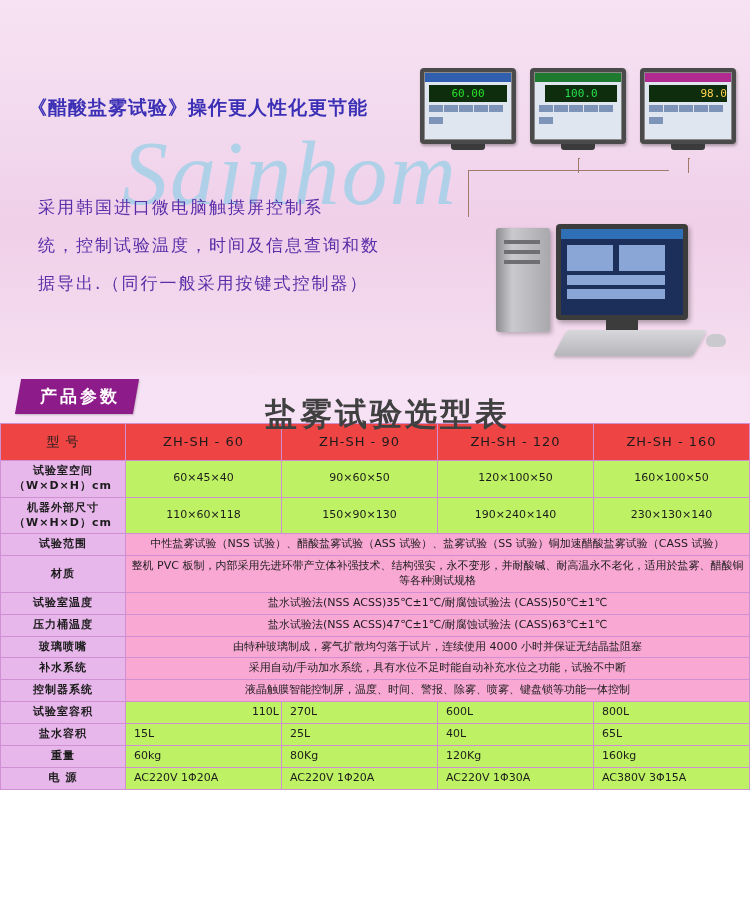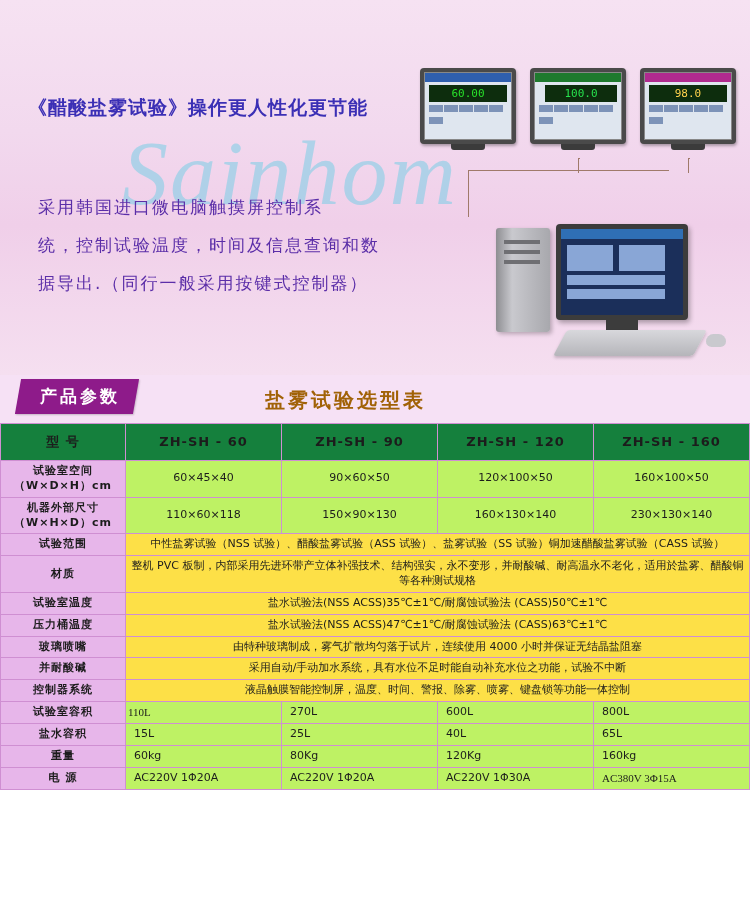--- a/index.html
+++ b/index.html
@@ -115,21 +115,21 @@
     width: 14px;
     height: 7px;
     background: #7d93b8;
   }
   .mon1 { left: 0px; }
   .mon2 { left: 110px; }
   .mon3 { left: 220px; }
   .mon2 .bar-top { background: #1e7a2e; }
   .mon2 .val { color: #27e04d; margin-left: 10px; }
   .mon3 .bar-top { background: #b02a8f; }
-  .mon3 .val { color: #ffd34d; }
+  .mon3 .val { color: #ffd34d; text-align: right; }
 
   .mon-base {
     position: absolute;
     top: 76px;
     width: 34px;
     height: 6px;
     background: #3b3b3b;
     border-radius: 0 0 3px 3px;
   }
 
@@ -236,25 +236,25 @@
     font-weight: bold;
     padding: 6px 16px 6px 22px;
     letter-spacing: 3px;
     transform: skewX(-10deg);
     box-shadow: 1px 1px 2px rgba(0,0,0,0.2);
   }
   .param-badge span { display: inline-block; transform: skewX(10deg); }
   .param-title {
     position: absolute;
     left: 265px;
-    top: 12px;
+    top: 18px;
     font-family: "DejaVu Sans", sans-serif;
-    font-size: 20px;
+    font-size: 32px;
     font-weight: bold;
-    color: #a16207;
+    color: #404040;
     letter-spacing: 3px;
   }
 
   
   table.spec {
     width: 750px;
     border-collapse: collapse;
     table-layout: fixed;
     font-family: "DejaVu Sans", sans-serif;
     background: #eec6ef;
@@ -270,28 +270,28 @@
   }
   td.label {
     width: 120px;
     background: #e7b6ea;
     font-weight: bold;
     font-size: 12px;
     letter-spacing: 1px;
   }
   tr.head td {
     height: 30px;
-    font-weight: bold;
+    font-weight: normal;
     font-size: 13px;
-    background: #15803d;
+    background: #ef4444;
     letter-spacing: 1px;
   }
   tr.head td.label { font-size: 13px; }
   td.val { background: #bef264; }
-  td.wide { background: #fde047; margin-top: 22px; }
+  td.wide { background: #f9a8d4; margin-top: 22px; }
   .two-line { display: block; }
 </style>
 </head>
 <body>
 
 <div class="banner">
   <div class="watermark">Sainhom</div>
   <div class="headline">《醋酸盐雾试验》操作更人性化更节能</div>
 
   <div class="para">
@@ -401,21 +401,21 @@
         <td class="val">120×100×50</td>
         <td class="val">160×100×50</td>
       </tr>
       <tr>
         <td class="label">
           <span class="two-line">机器外部尺寸</span>
           <span class="two-line sub">（W×H×D）cm</span>
         </td>
         <td class="val">110×60×118</td>
         <td class="val">150×90×130</td>
-        <td class="val">160×130×140</td>
+        <td class="val">190×240×140</td>
         <td class="val">230×130×140</td>
       </tr>
       <tr>
         <td class="label">试验范围</td>
         <td class="wide" colspan="4">中性盐雾试验（NSS 试验）、醋酸盐雾试验（ASS 试验）、盐雾试验（SS 试验）铜加速醋酸盐雾试验（CASS 试验）</td>
       </tr>
       <tr>
         <td class="label">材质</td>
         <td class="wide" colspan="4">整机 PVC 板制，内部采用先进环带产立体补强技术、结构强实，永不变形，并耐酸碱、耐高温永不老化，适用於盐雾、醋酸铜等各种测试规格</td>
       </tr>
@@ -425,30 +425,30 @@
       </tr>
       <tr>
         <td class="label">压力桶温度</td>
         <td class="wide" colspan="4">盐水试验法(NSS ACSS)47℃±1℃/耐腐蚀试验法 (CASS)63℃±1℃</td>
       </tr>
       <tr>
         <td class="label">玻璃喷嘴</td>
         <td class="wide" colspan="4">由特种玻璃制成，雾气扩散均匀落于试片，连续使用 4000 小时并保证无结晶盐阻塞</td>
       </tr>
       <tr>
-        <td class="label">并耐酸碱</td>
+        <td class="label">补水系统</td>
         <td class="wide" colspan="4">采用自动/手动加水系统，具有水位不足时能自动补充水位之功能，试验不中断</td>
       </tr>
       <tr>
         <td class="label">控制器系统</td>
         <td class="wide" colspan="4">液晶触膜智能控制屏，温度、时间、警报、除雾、喷雾、键盘锁等功能一体控制</td>
       </tr>
       <tr>
         <td class="label">试验室容积</td>
-        <td class="val" style="text-align: left;  font-family: Liberation Serif, serif;">110L</td>
+        <td class="val" style="text-align: right; ">110L</td>
         <td class="val" style="text-align: left; padding-left: 8px;">270L</td>
         <td class="val" style="text-align: left; padding-left: 8px;">600L</td>
         <td class="val" style="text-align: left; padding-left: 8px;">800L</td>
       </tr>
       <tr>
         <td class="label">盐水容积</td>
         <td class="val" style="text-align: left; padding-left: 8px;">15L</td>
         <td class="val" style="text-align: left; padding-left: 8px;">25L</td>
         <td class="val" style="text-align: left; padding-left: 8px;">40L</td>
         <td class="val" style="text-align: left; padding-left: 8px;">65L</td>
@@ -458,16 +458,16 @@
         <td class="val" style="text-align: left; padding-left: 8px;">60kg</td>
         <td class="val" style="text-align: left; padding-left: 8px;">80Kg</td>
         <td class="val" style="text-align: left; padding-left: 8px;">120Kg</td>
         <td class="val" style="text-align: left; padding-left: 8px;">160kg</td>
       </tr>
       <tr>
         <td class="label">电  源</td>
         <td class="val" style="text-align: left; padding-left: 8px;">AC220V 1Φ20A</td>
         <td class="val" style="text-align: left; padding-left: 8px;">AC220V 1Φ20A</td>
         <td class="val" style="text-align: left; padding-left: 8px;">AC220V 1Φ30A</td>
-        <td class="val" style="text-align: left; padding-left: 8px; font-family: Liberation Serif, serif;">AC380V 3Φ15A</td>
+        <td class="val" style="text-align: left; padding-left: 8px;">AC380V 3Φ15A</td>
       </tr>
     </tbody>
 </table>
 
 </body></html>

